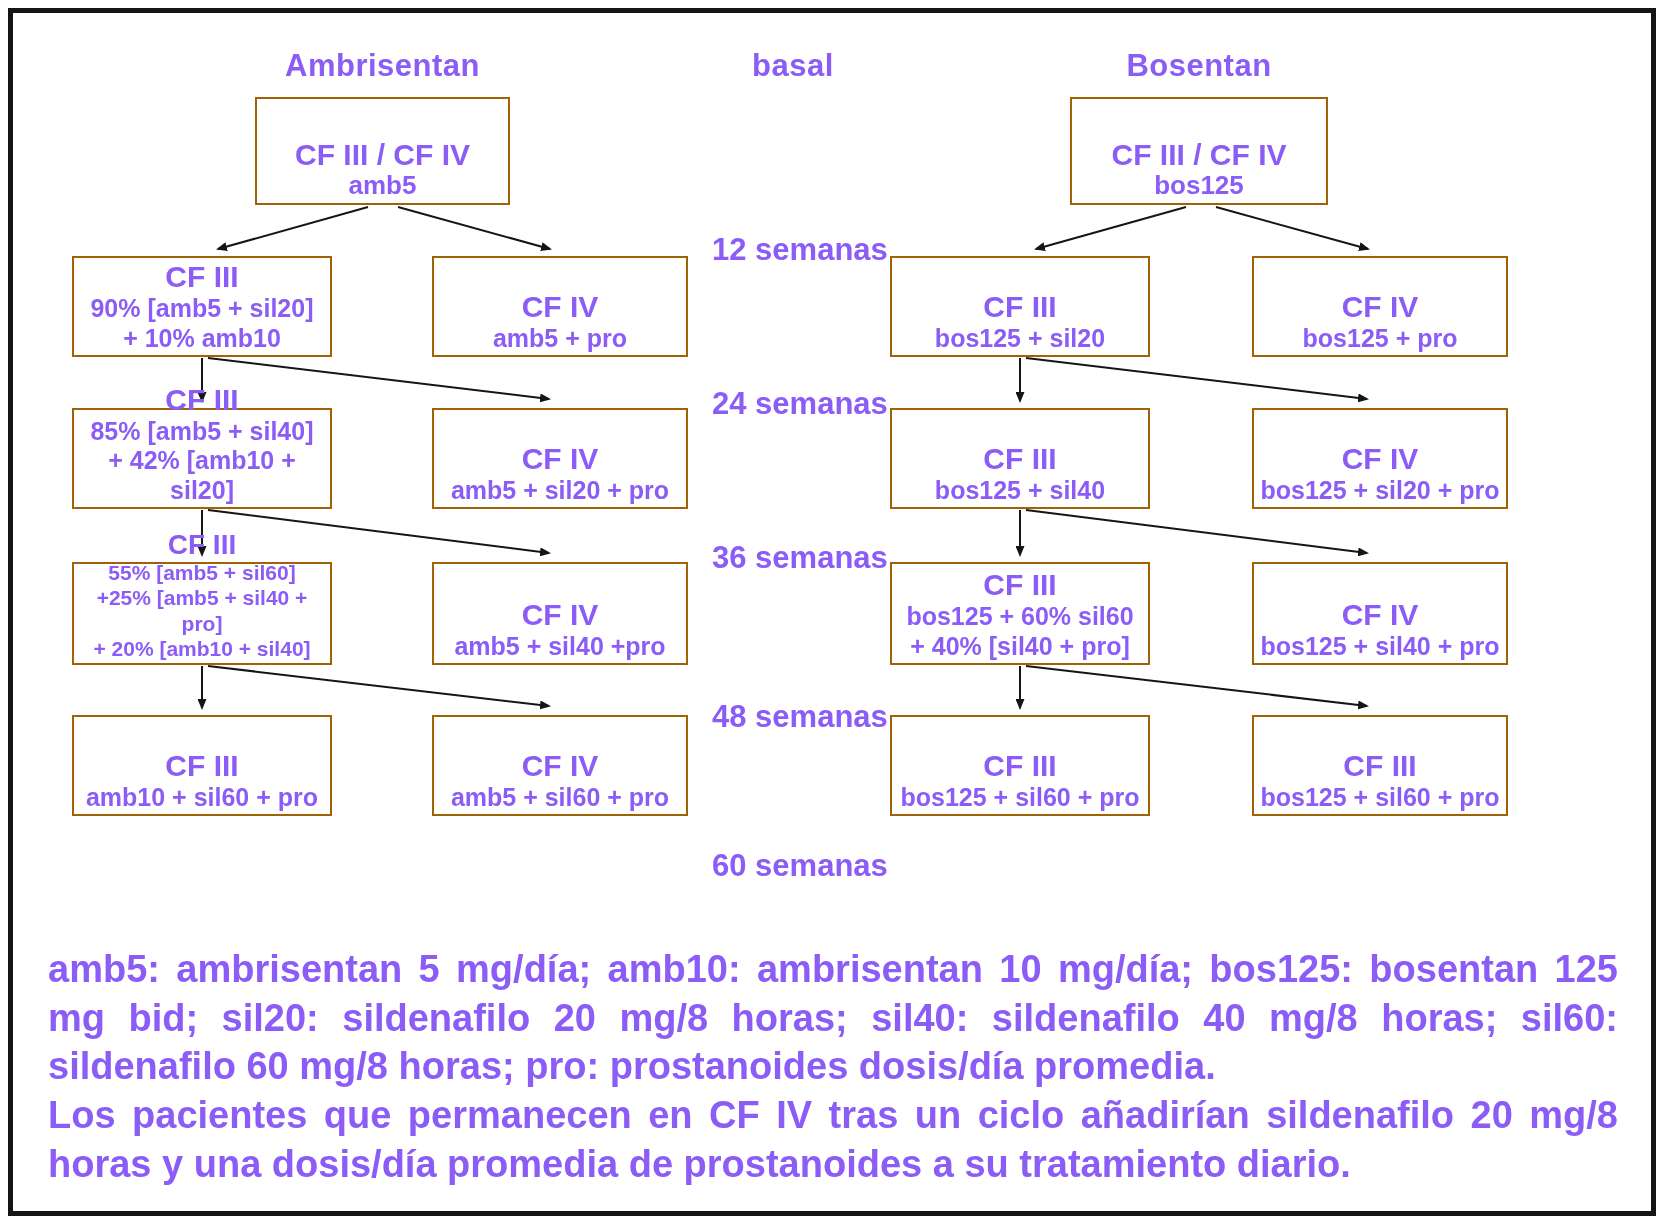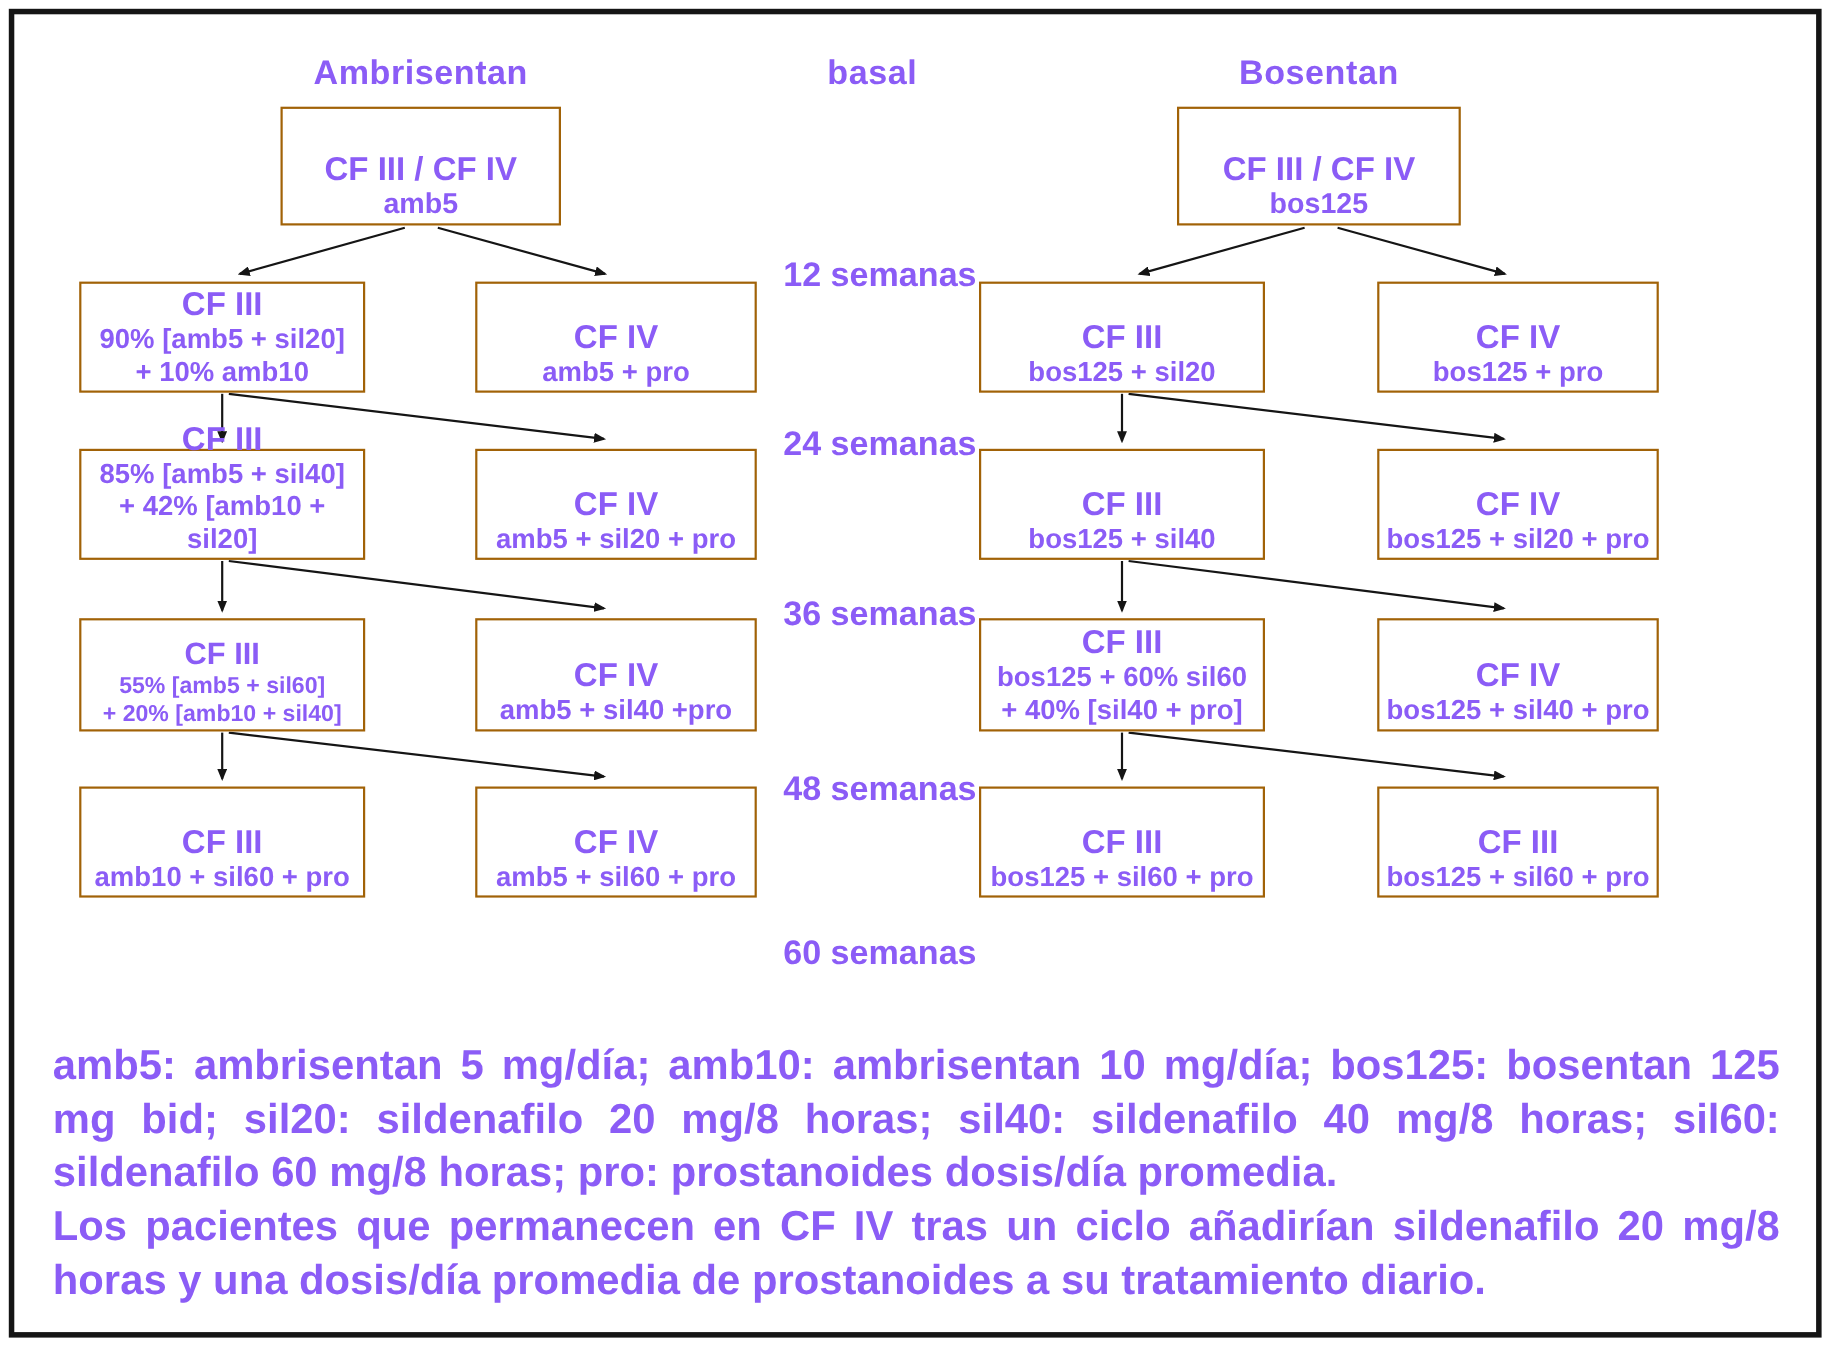--- a/index.html
+++ b/index.html
@@ -151,20 +151,21 @@
     <div class="box-line">bos125 + sil40</div>
   </div>
   <div class="box" style="left:1252px; top:408px; width:256px; height:101px;">
     <div class="box-title">CF IV</div>
     <div class="box-line">bos125 + sil20 + pro</div>
   </div>
 
   <div class="box small" style="left:72px; top:562px; width:260px; height:103px;">
     <div class="box-title" style="font-size:28px;">CF III</div>
     <div class="box-line">55% [amb5 + sil60]</div>
+    <div class="box-line">+25% [amb5 + sil40 + pro]</div>
     <div class="box-line">+ 20% [amb10 + sil40]</div>
   </div>
   <div class="box" style="left:432px; top:562px; width:256px; height:103px;">
     <div class="box-title">CF IV</div>
     <div class="box-line">amb5 + sil40 +pro</div>
   </div>
   <div class="box" style="left:890px; top:562px; width:260px; height:103px;">
     <div class="box-title">CF III</div>
     <div class="box-line">bos125 + 60% sil60</div>
     <div class="box-line">+ 40% [sil40 + pro]</div>

